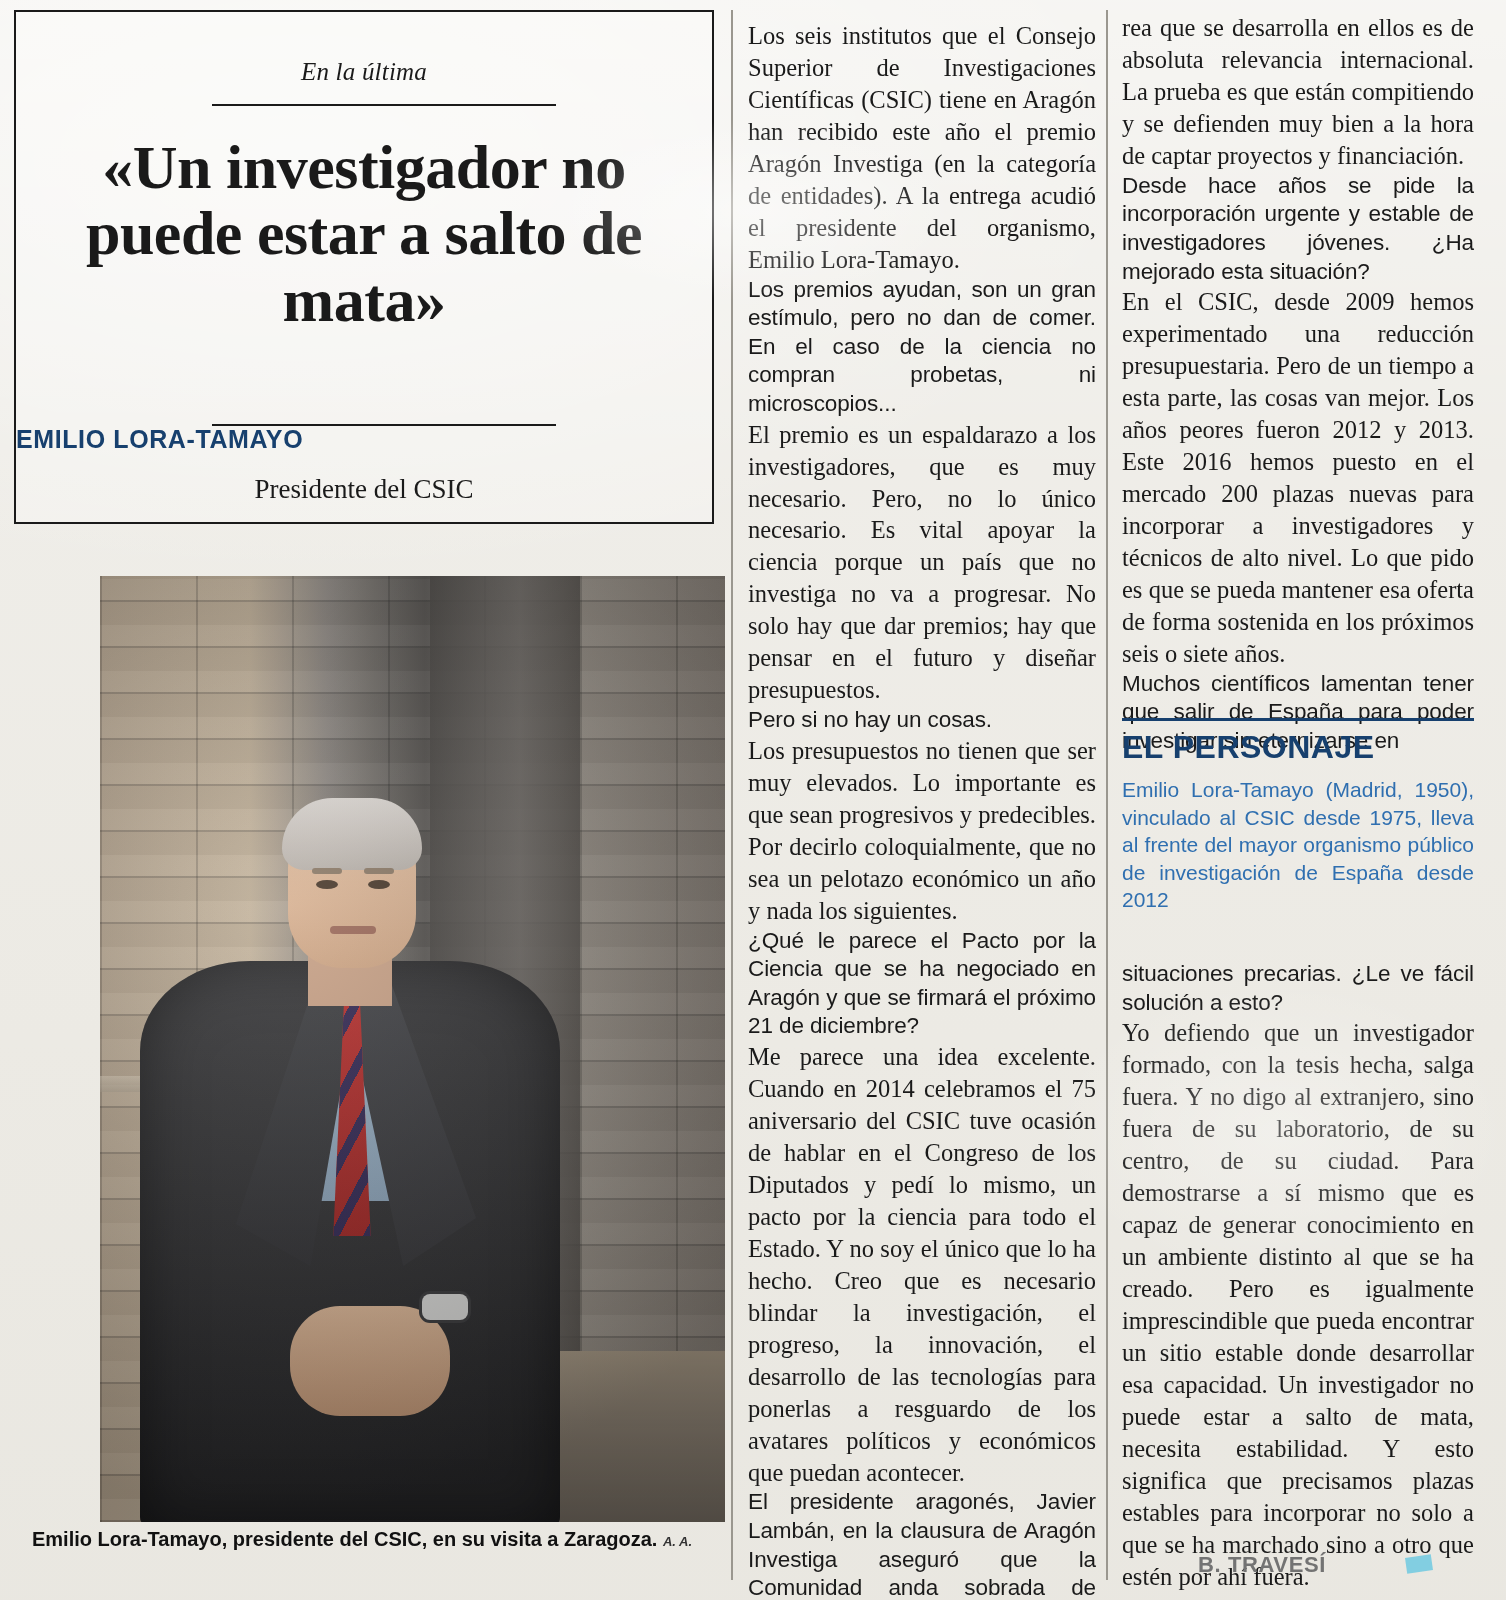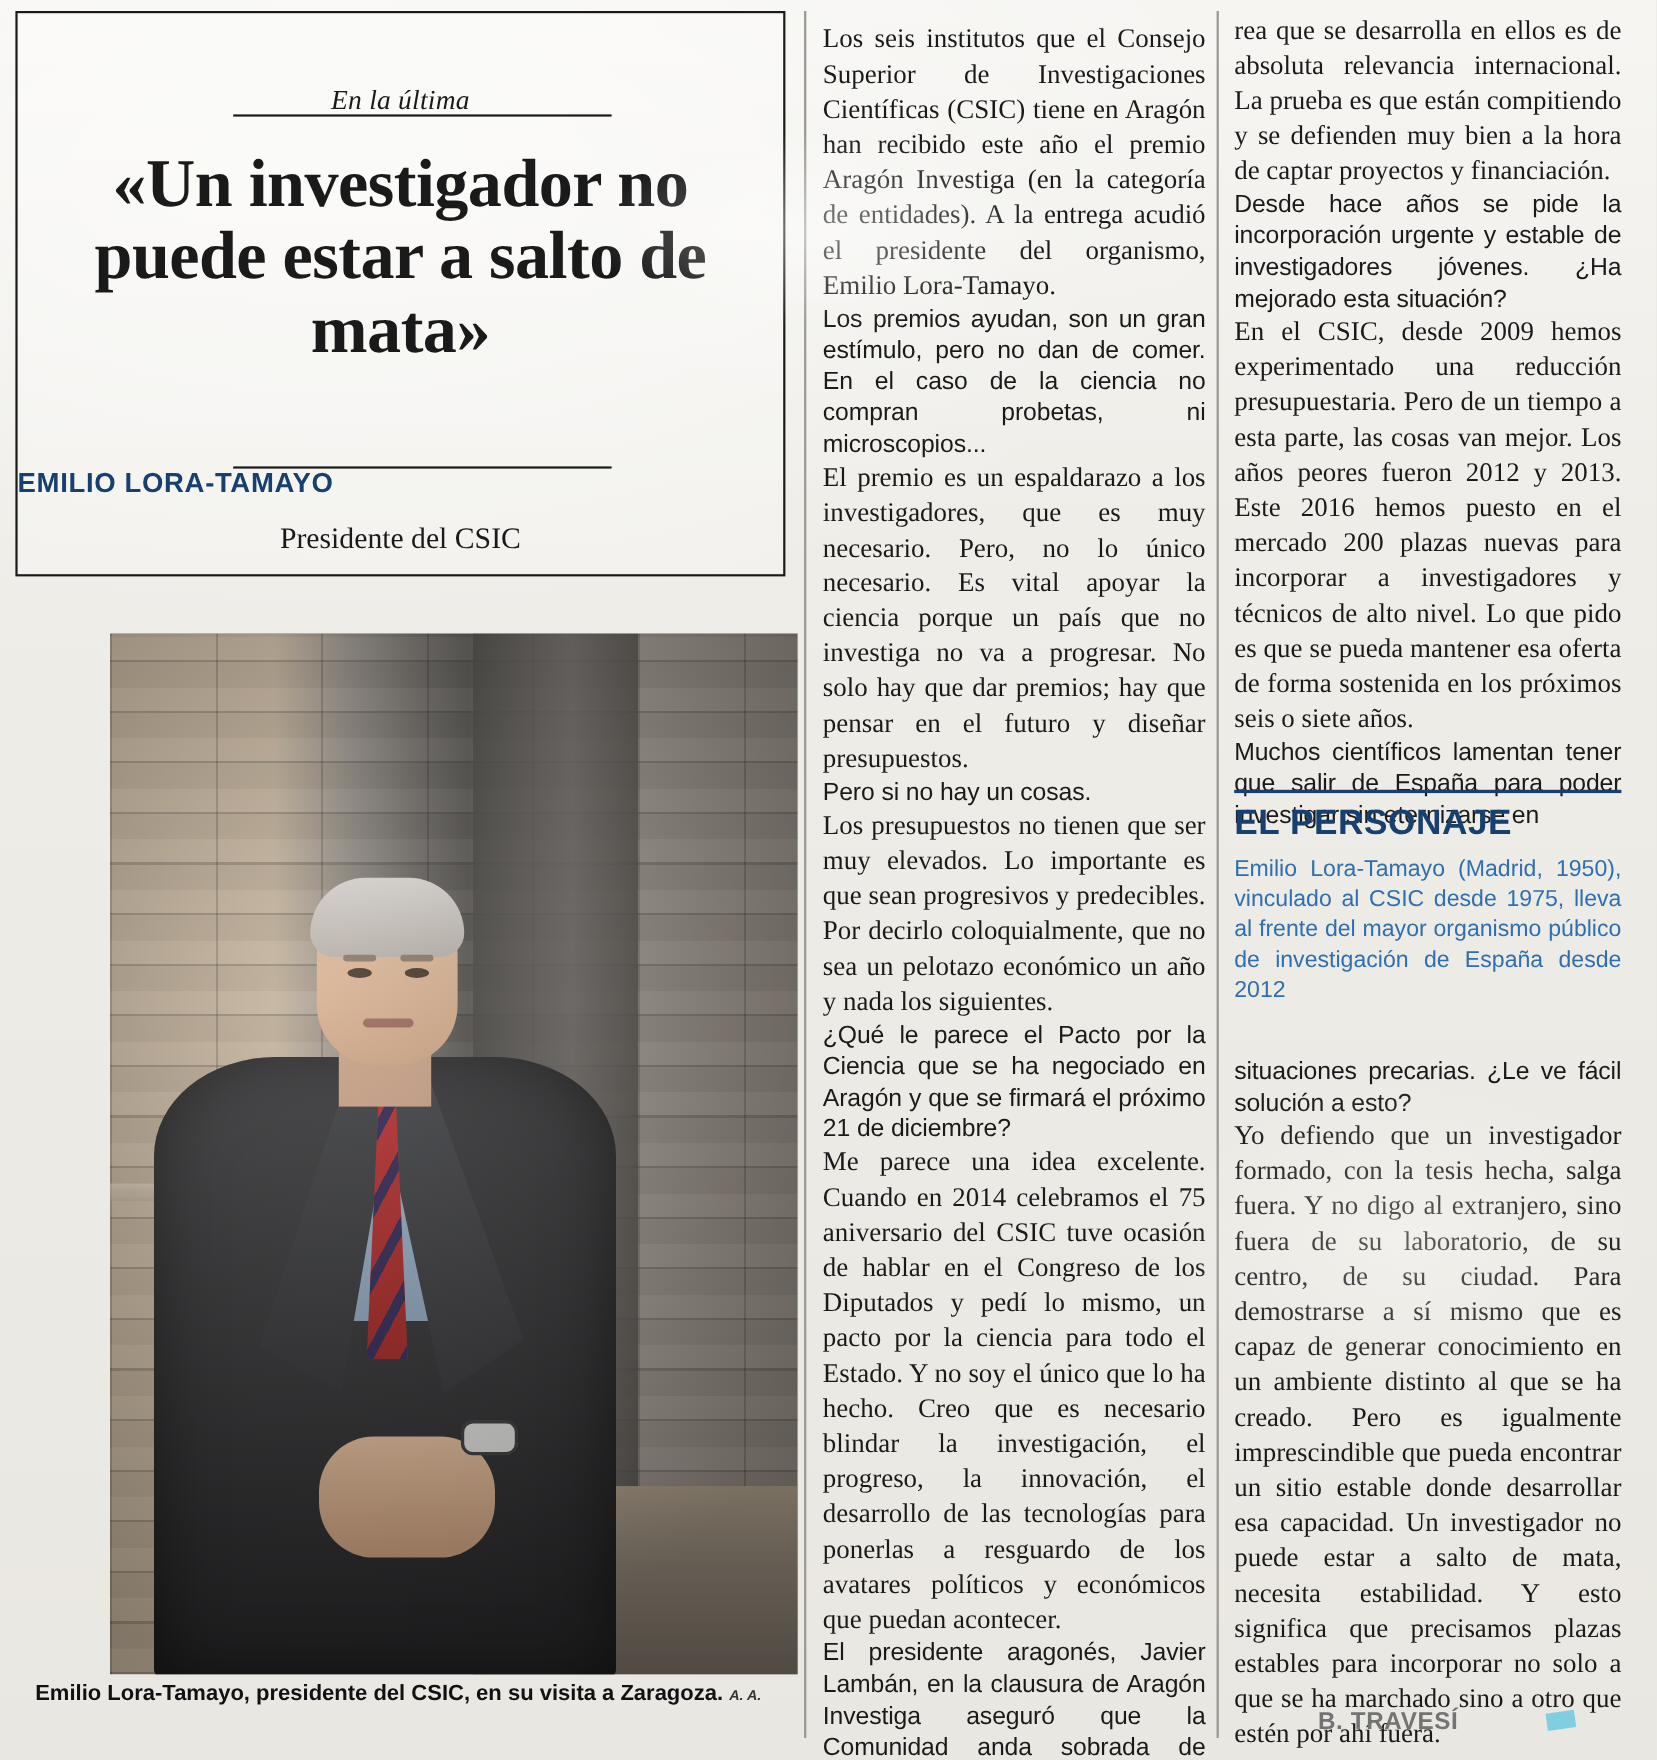--- a/index.html
+++ b/index.html
@@ -29,21 +29,20 @@
     height:510px;
     position:relative;
     background:rgba(255,255,255,0.25);
   }
   .kicker{
     position:absolute;top:46px;left:0;right:0;
     text-align:center;
     font-style:italic;
     font-size:25px;
     letter-spacing:.2px;
-    margin-top:20px;
   }
   .rule-top{
     position:absolute;top:92px;left:196px;width:344px;height:2px;background:#1a1a1a;
   }
   .headline{
     position:absolute;top:122px;left:40px;right:40px;
     text-align:center;
     font-size:62px;
     line-height:1.07;
     font-weight:700;

